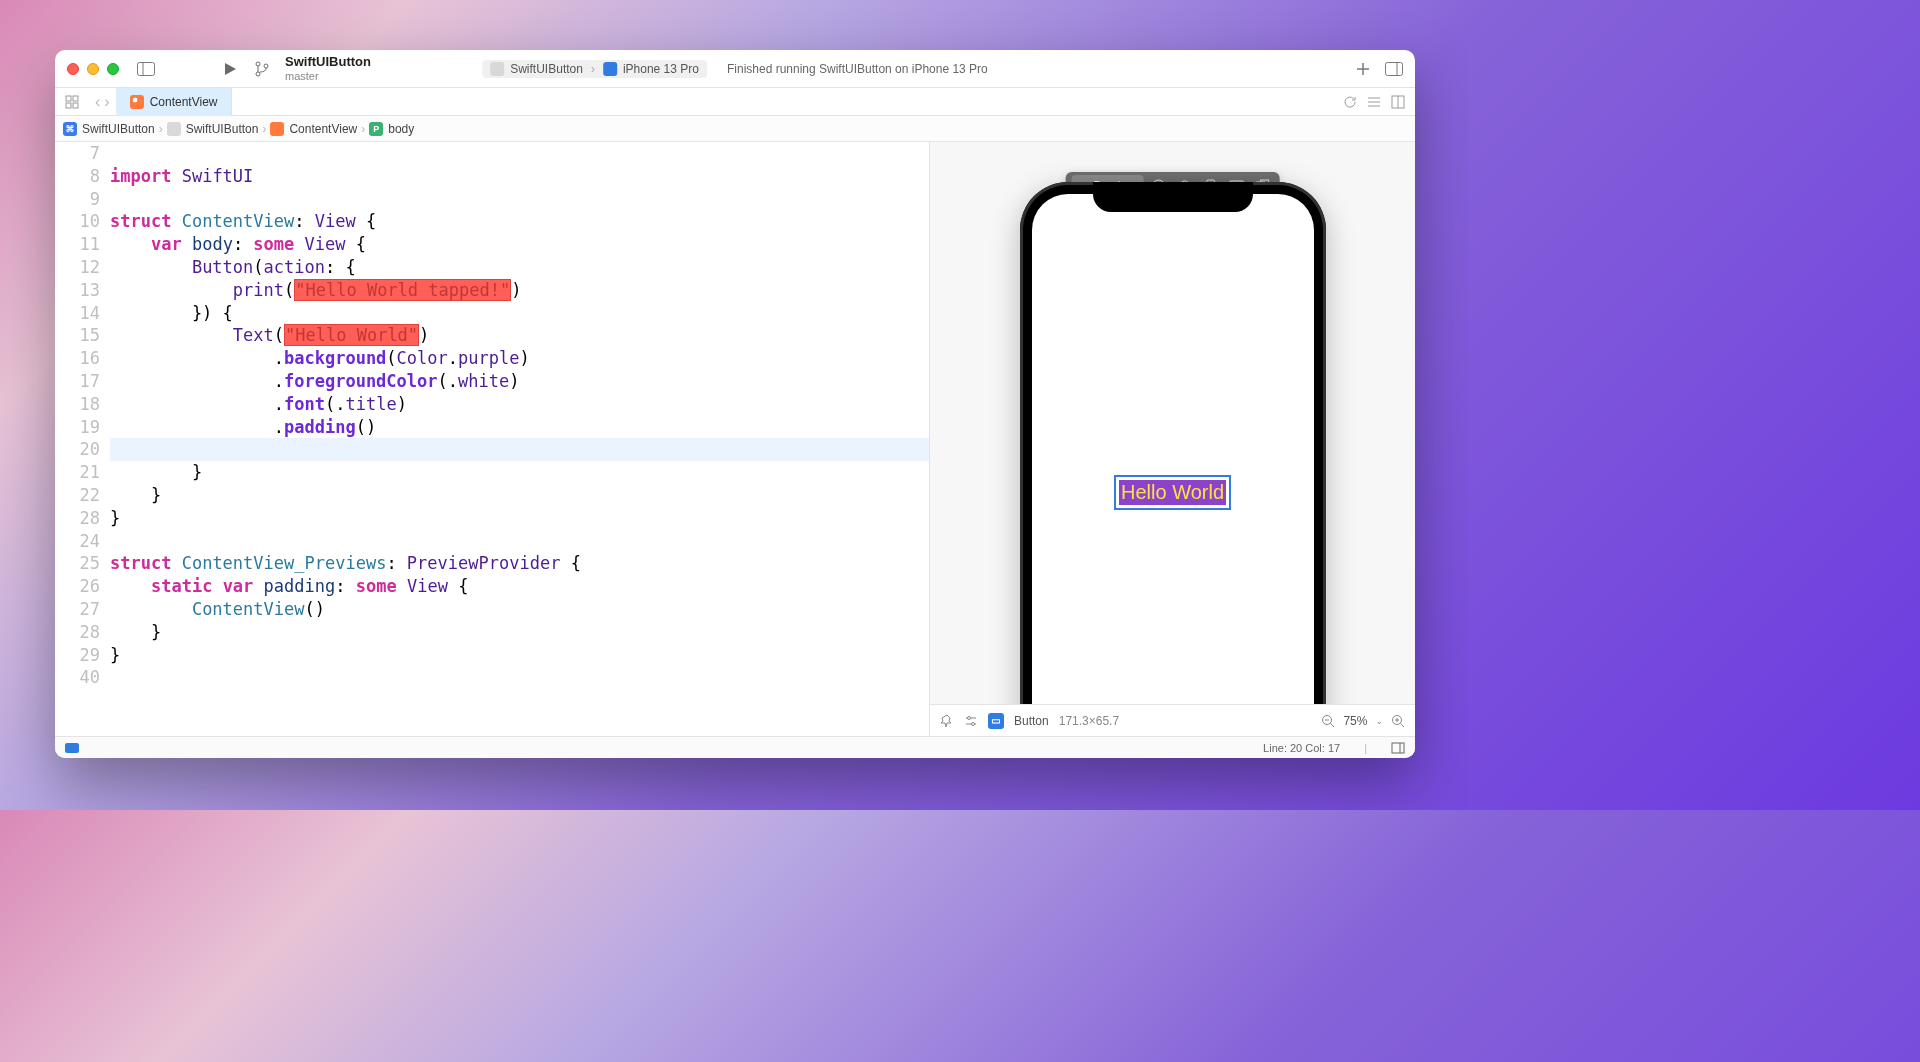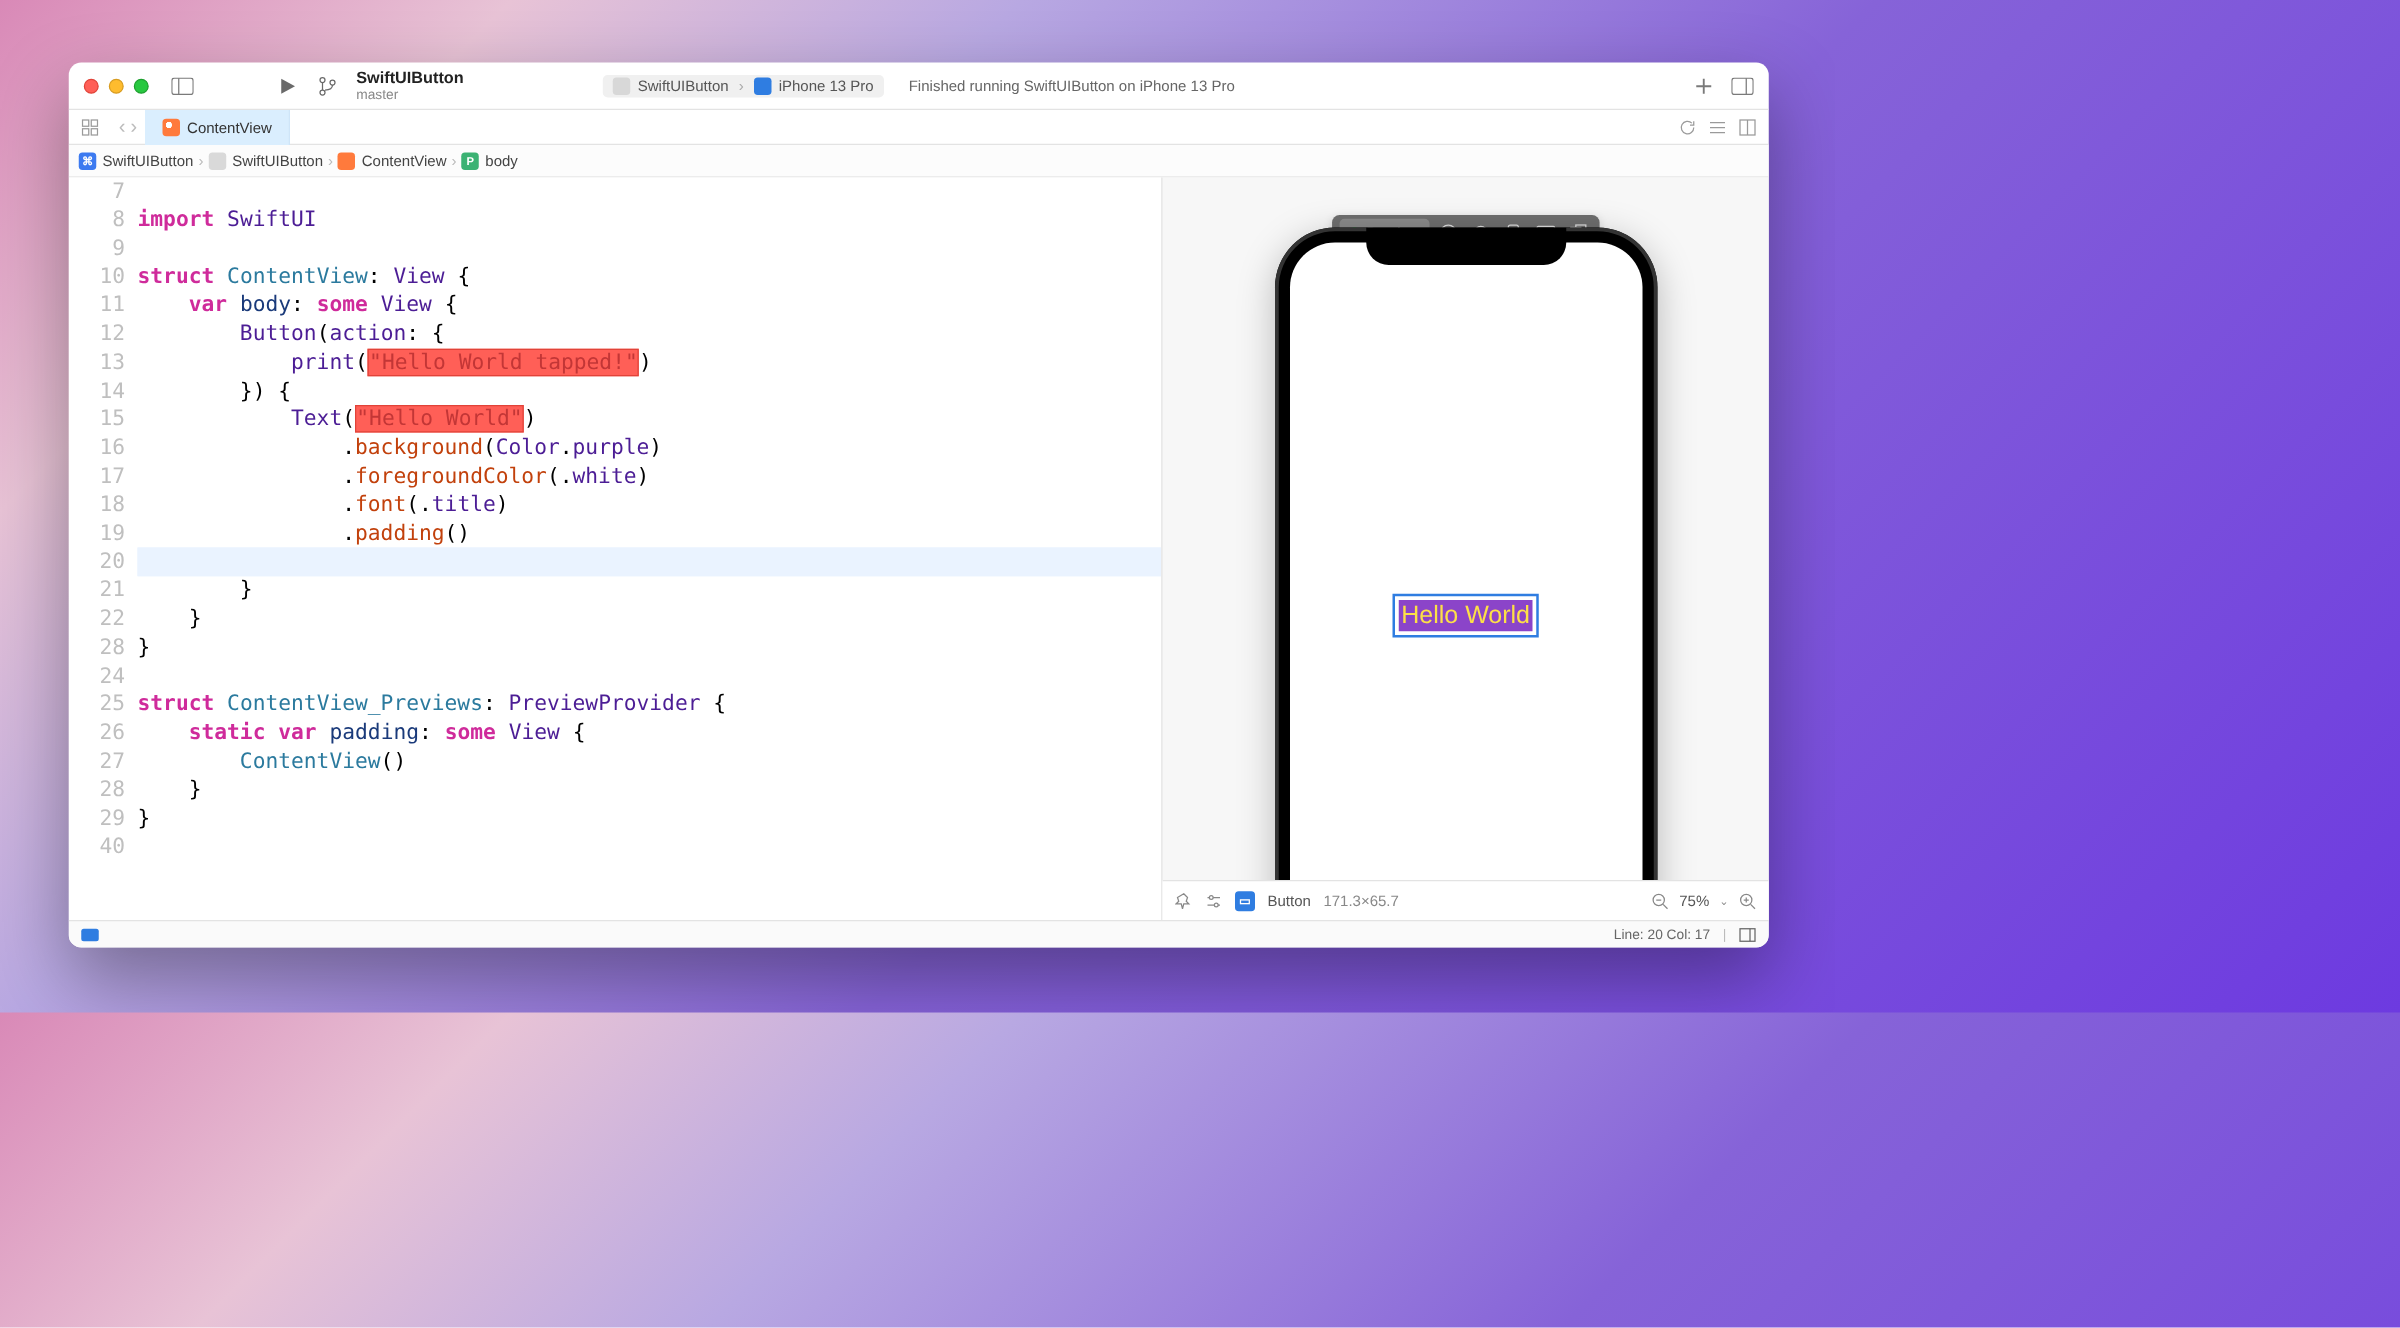--- a/index.html
+++ b/index.html
@@ -76,21 +76,21 @@
 .gutter { width:55px; text-align:right; color:#bfbfbf; padding:0 10px 0 0; user-select:none; }
 .gutter div { height:22.8px; }
 .code { flex:1; position:relative; }
 .code pre { margin:0; white-space:pre; font-family:inherit; }
 .code .line { height:22.8px; display:block; }
 .hl-line { background:#eaf3ff; position:absolute; left:0; right:0; height:22.8px; }
 .k-pink { color:#cf2b9b; font-weight:600; }
 .k-navy { color:#1a3a7a; }
 .k-teal { color:#2b7a9e; }
 .t-purple { color:#4c1d95; }
-.t-greenfn { color:#c2410c; }
+.t-greenfn { color:#6d28d9;font-weight:bold; }
 .t-red { color:#c33636; }
 .preview-pane { width:486px; border-left:1px solid #e3e3e3; background:#f7f7f7; display:flex; flex-direction:column; position:relative; }
 .canvas-area { flex:1; position:relative; overflow:hidden; }
 .preview-toolbar {
   position:absolute; top:30px; left:50%; transform:translateX(-50%);
   background:#6e6e6e; border-radius:6px; height:28px;
   display:flex; align-items:center; padding:0 6px; gap:4px;
   box-shadow:0 2px 8px rgba(0,0,0,.15);
 }
 .pt-seg { display:flex; align-items:center; gap:6px; padding:0 8px; height:22px; color:#eee; font-size:12px; }
@@ -109,21 +109,21 @@
 .selection-box { border:2px solid #2f7de1; padding:3px; }
 .hello-btn { background:#8b44c9; color:#fde047; font-size:20px; padding:1px 2px; font-family:-apple-system, sans-serif; }
 .preview-statusbar { height:32px; border-top:1px solid #e3e3e3; background:#fff; display:flex; align-items:center; padding:0 10px; gap:10px; font-size:12px; color:#555; }
 .psb-left { display:flex; align-items:center; gap:10px; }
 .psb-icon { color:#888; }
 .psb-button-chip { width:16px; height:16px; background:#2f7de1; border-radius:3px; display:flex; align-items:center; justify-content:center; color:#fff; font-size:10px; font-weight:700; }
 .psb-dim { color:#888; }
 .psb-right { margin-left:auto; display:flex; align-items:center; gap:8px; }
 .bottombar { height:22px; border-top:1px solid #e3e3e3; background:#fafafa; display:flex; align-items:center; padding:0 10px; font-size:11px; color:#666; }
 .bb-blue { width:14px; height:10px; background:#2f7de1; border-radius:2px; }
-.bb-right { margin-left:auto; display:flex; align-items:center; gap:10px;text-align:center; }
+.bb-right { margin-left:auto; display:flex; align-items:center; gap:24px;text-align:center; }
 svg { display:block; }
 </style>
 </head>
 <body>
 
 <div class="window">
 
   <div class="titlebar">
     <div class="traffic">
       <div class="t-dot t-red"></div>

